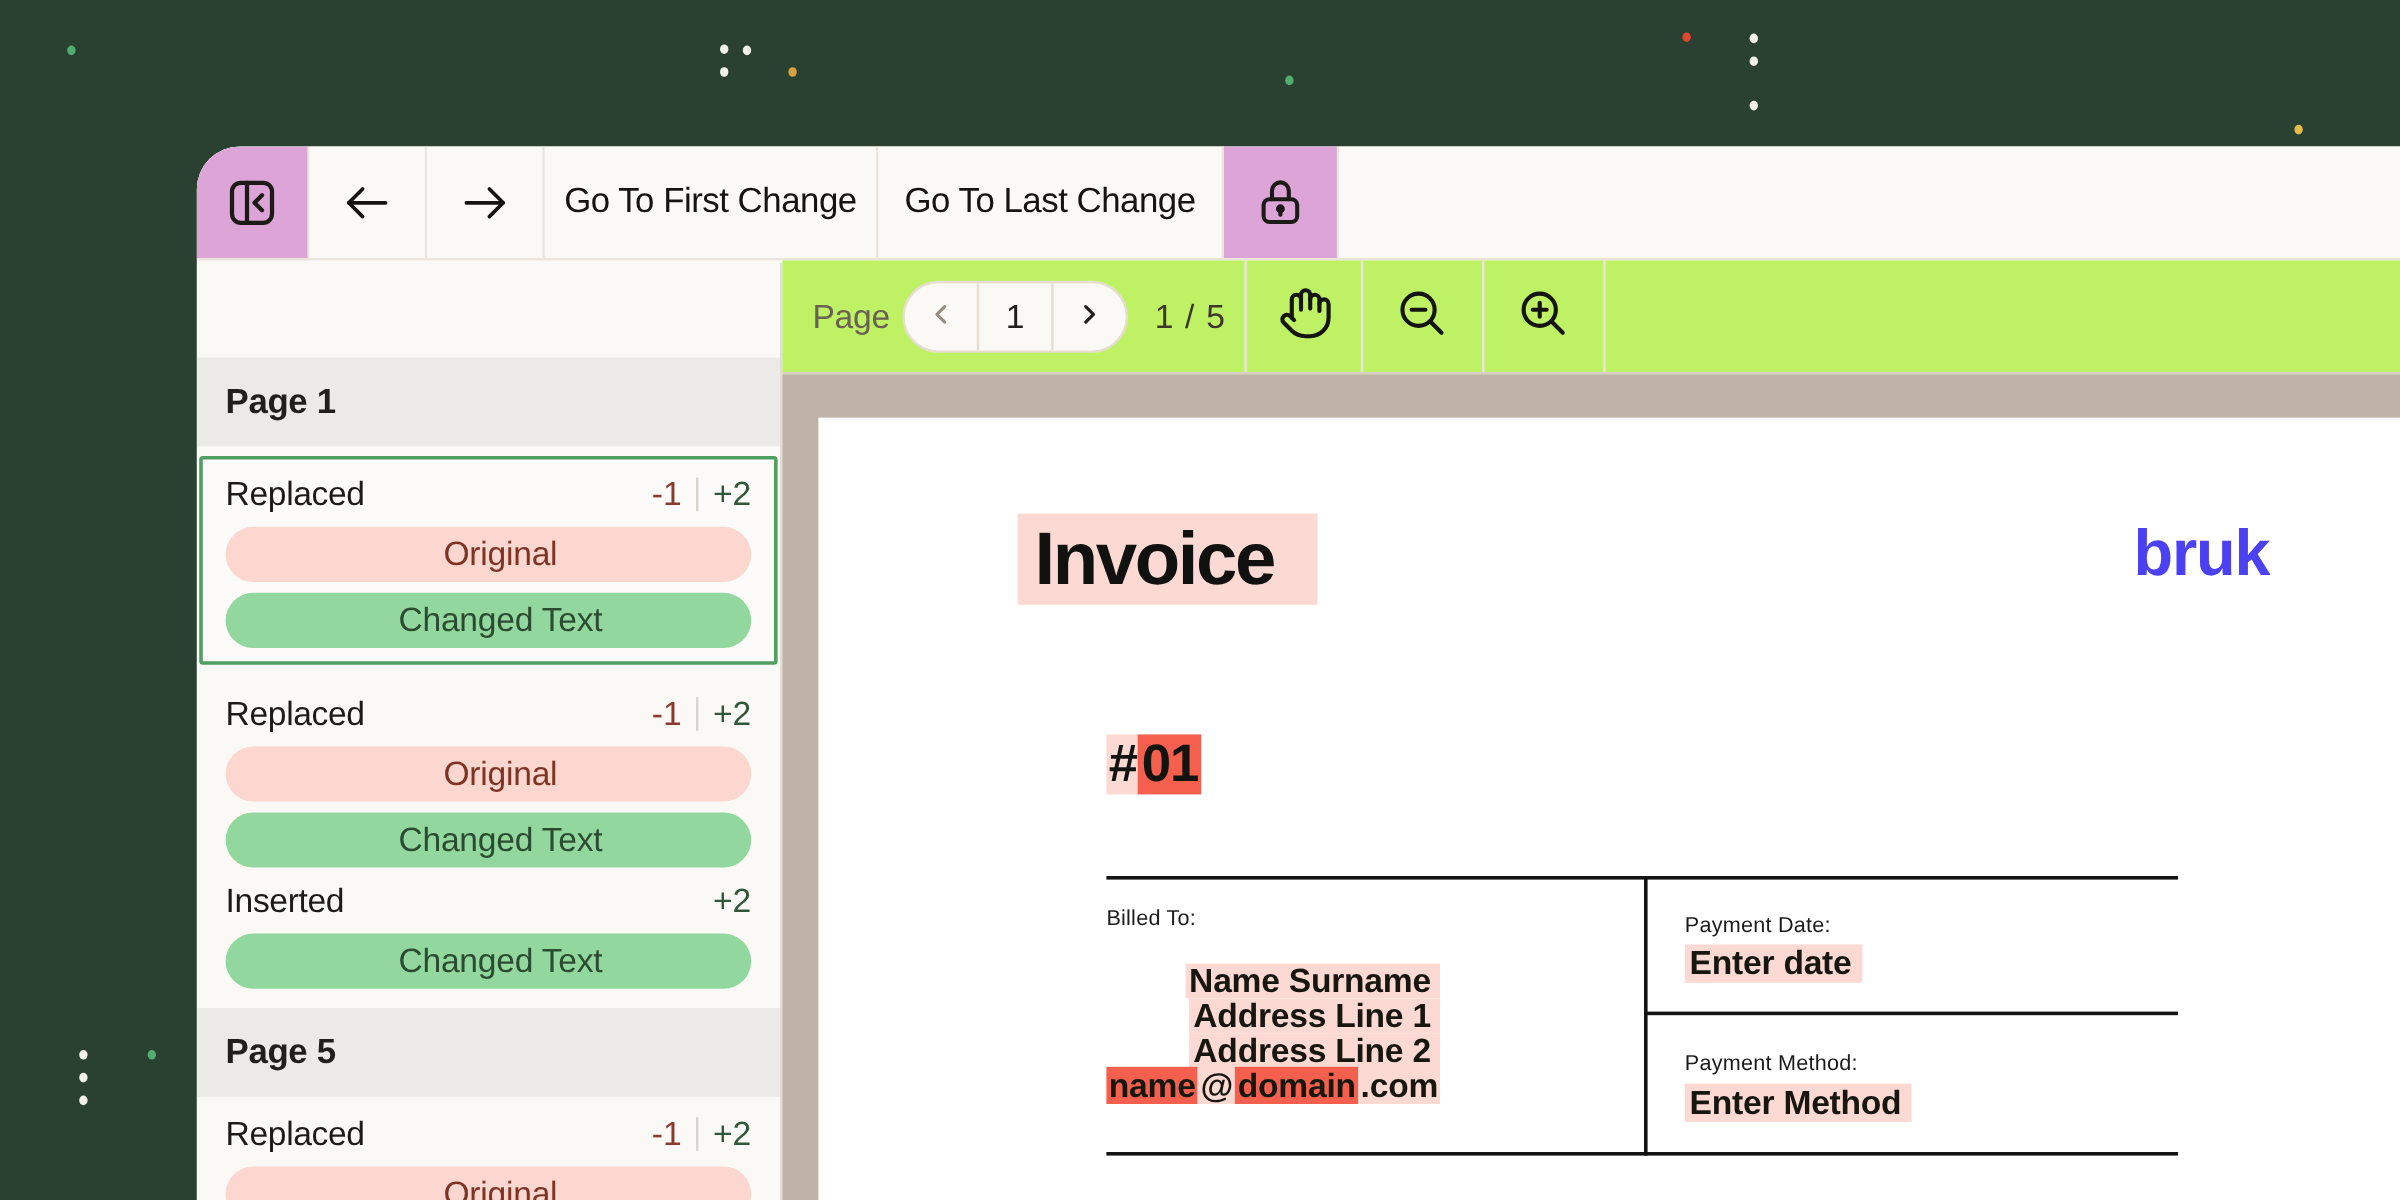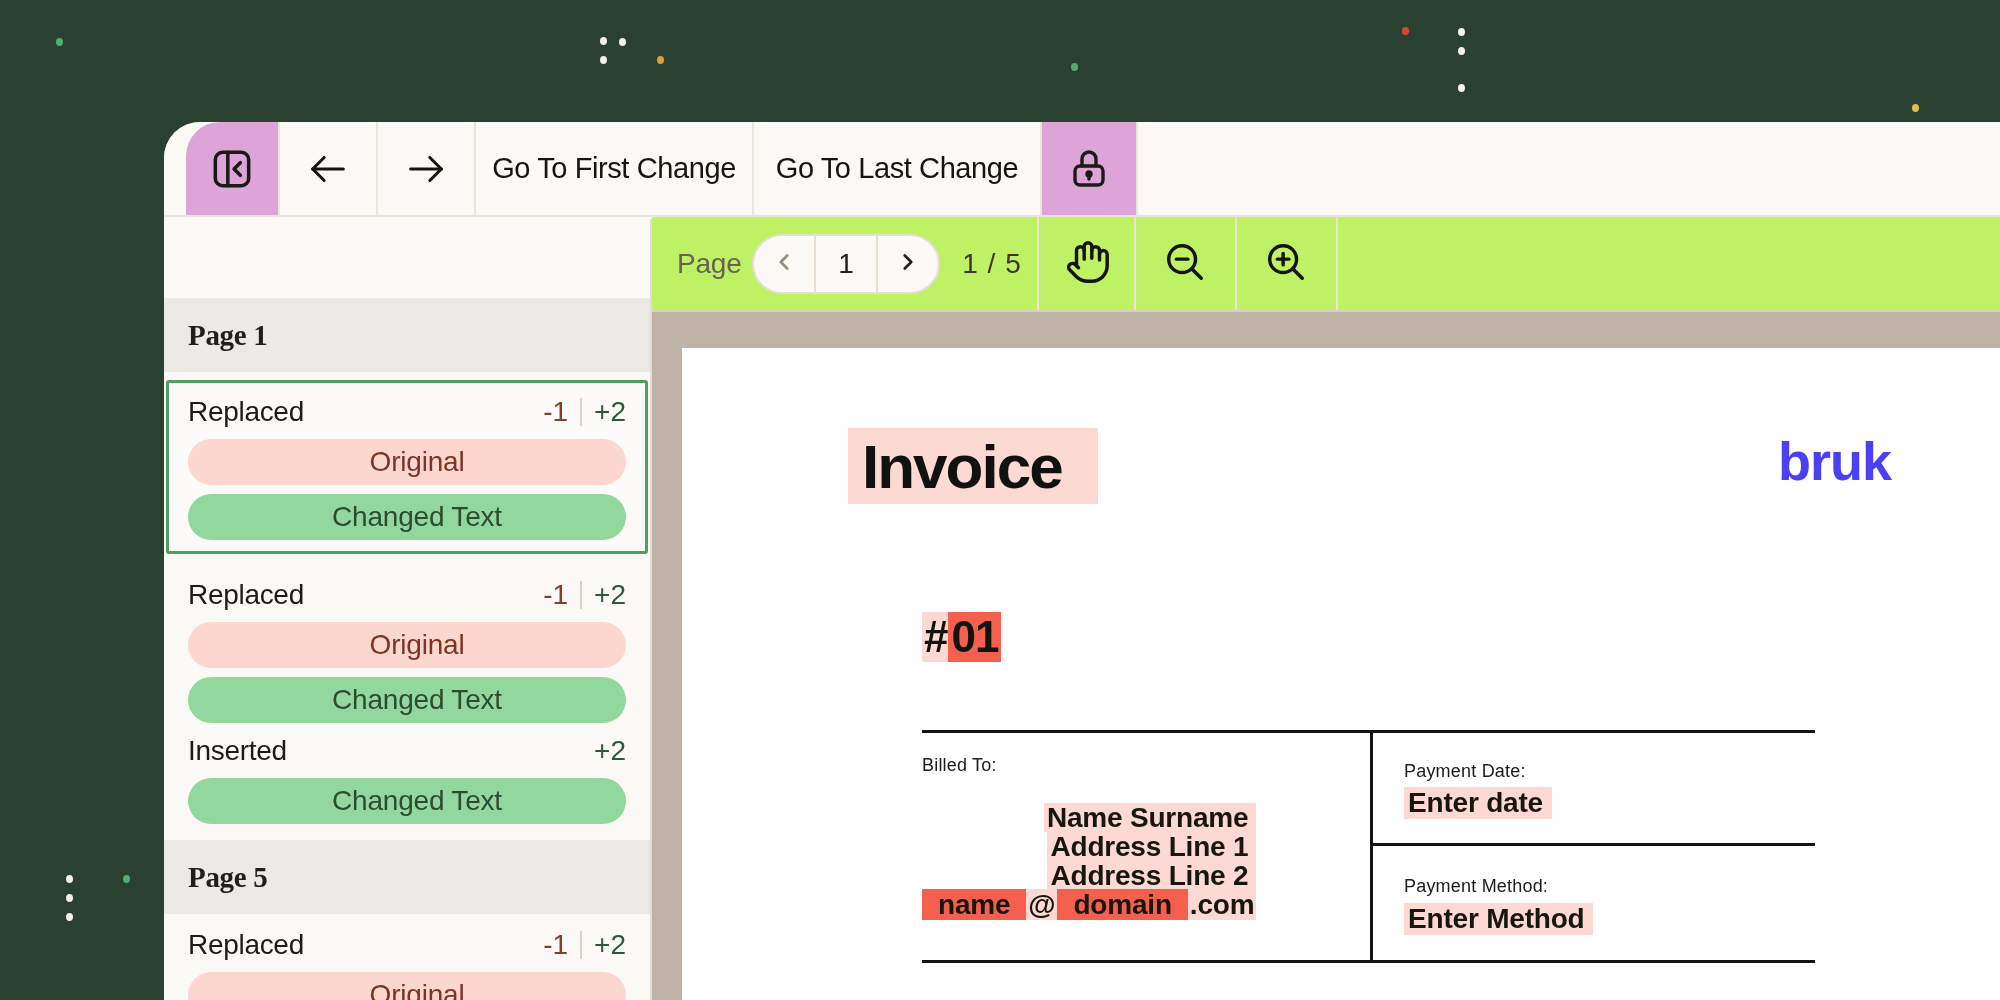--- a/index.html
+++ b/index.html
@@ -11,39 +11,39 @@
   .dot.white { background:#f3f0ea; }
   .dot.green { background:#4fae70; }
   .dot.red { background:#e0472f; }
   .dot.orange { background:#dc9f3d; }
   .dot.yellow { background:#e7bb4a; }
 
   
   .window { position:absolute; left:164px; top:122px; right:0; bottom:0; background:#faf9f6; border-top-left-radius:36px; overflow:hidden; }
 
   
-  .toolbar1 { position:absolute; left:0; top:0; right:0; height:95px; display:flex; align-items:stretch; border-bottom:2px solid #eae4dd; background:#faf9f6;padding-left:22px; }
+  .toolbar1 { position:absolute; left:0; top:0; right:0; height:95px; display:flex; align-items:stretch; border-bottom:2px solid #eae4dd; background:#faf9f6; }
   .tseg { display:flex; align-items:center; justify-content:center; border-right:2px solid #eae4dd; background:#faf9f6; cursor:pointer; }
   .tseg.pink { background:#dda4d8; }
   .tseg.first { border-top-left-radius:34px; width:94px; }
   .tseg.arrow { width:98px; }
   .tseg.label { font-size:29px; font-weight:500; letter-spacing:-0.4px; color:#15140f; }
   .tseg.gofirst { width:278px; }
   .tseg.golast { width:288px; }
   .tseg.lock { width:96px; }
   .tseg.fill { flex:1; border-right:none; cursor:default; }
   .tseg svg { display:block; }
 
   
   .sidebar { position:absolute; left:0; top:97px; bottom:0; width:488px; background:#faf9f6; border-right:2px solid #e2dcd4; overflow:hidden; }
   .sb-header { position:absolute; left:0; top:0; width:100%; height:79px; display:flex; align-items:center; }
   .sb-title { margin-left:24px; font-size:30px; font-weight:600; letter-spacing:-0.4px; color:#1c1b18; flex:1; }
   .sb-chev { width:60px; height:60px; display:flex; align-items:center; justify-content:center; cursor:pointer; }
   .sb-chev:last-child { margin-right:18px; }
-  .section-head { position:absolute; left:0; width:100%; height:74px; background:#ebeae6; display:flex; align-items:center;font-family:Liberation Serif, serif; }
+  .section-head { position:absolute; left:0; width:100%; height:74px; background:#ebeae6; display:flex; align-items:center; }
   .section-head span { margin-left:24px; font-size:29px; font-weight:600; letter-spacing:-0.3px; color:#201f1b; }
   .card { position:absolute; left:2px; width:482px; padding:11px 19px; border:3px solid transparent; border-radius:3px; cursor:pointer;text-align:center; }
   .card.selected { border-color:#4f9f60; background:#fcfbf9; }
   .card-head { height:36px; display:flex; align-items:center; justify-content:space-between; margin-bottom:6px; }
   .card-type { font-size:28px; font-weight:500; letter-spacing:-0.3px; color:#1c1b18; }
   .card-counts { display:flex; align-items:center; font-size:28px; font-weight:500; }
   .minus { color:#8a3a2c; }
   .plus { color:#31573a; }
   .count-divider { width:2px; height:28px; background:#d9d4ce; margin:0 12px; }
   .pill { height:46px; line-height:46px; border-radius:23px; padding-left:20px; font-size:28px; letter-spacing:-0.2px; margin-top:9px; }
@@ -68,21 +68,21 @@
   .invoice-hl span { font-size:62px; font-weight:700; letter-spacing:-2px; color:#111110; padding-left:14px; }
   .brand { position:absolute; left:1096px; top:82px; font-size:54px; font-weight:700; letter-spacing:-1px; color:#4b41f3; }
   .invnum { position:absolute; left:240px; top:264px; height:50px; display:flex; font-size:44px; font-weight:700; letter-spacing:-1px; color:#131310; }
   .invnum .hash { background:#fcd9d2; display:flex; align-items:center; padding:0 1px 0 2px; }
   .invnum .num { background:#f4604d; display:flex; align-items:center; padding:0 3px; }
   .tline { position:absolute; background:#141414; }
   .doc-label { position:absolute; font-size:18px; color:#1b1b1b; letter-spacing:0.2px; }
   .billed-lines { position:absolute; left:240px; top:455px; display:flex; flex-direction:column; align-items:flex-end; }
   .hl-line { height:29px; line-height:29px; font-size:28px; font-weight:700; letter-spacing:-0.2px; background:#fcd9d2; padding:0 8px 0 3px; white-space:nowrap; }
   .email-line { height:29px; line-height:29px; font-size:28px; font-weight:700; letter-spacing:-0.2px; white-space:nowrap; }
-  .email-line .seg-strong { background:#f4604d; padding:0 16px; }
+  .email-line .seg-strong { background:#f4604d; padding:0 2px; }
   .email-line .seg-light { background:#fcd9d2; padding:0 2px; }
   .hl-value { position:absolute; height:32px; line-height:32px; font-size:28px; font-weight:700; letter-spacing:-0.2px; background:#fcd9d2; padding:0 9px 0 4px; white-space:nowrap; }
 </style>
 </head>
 <body>
 
 <div id="dots">
     <div class="dot green" style="left: 56px; top: 38px;"></div>
     <div class="dot white" style="left: 600px; top: 37px;"></div>
     <div class="dot white" style="left: 619px; top: 38px;"></div>

